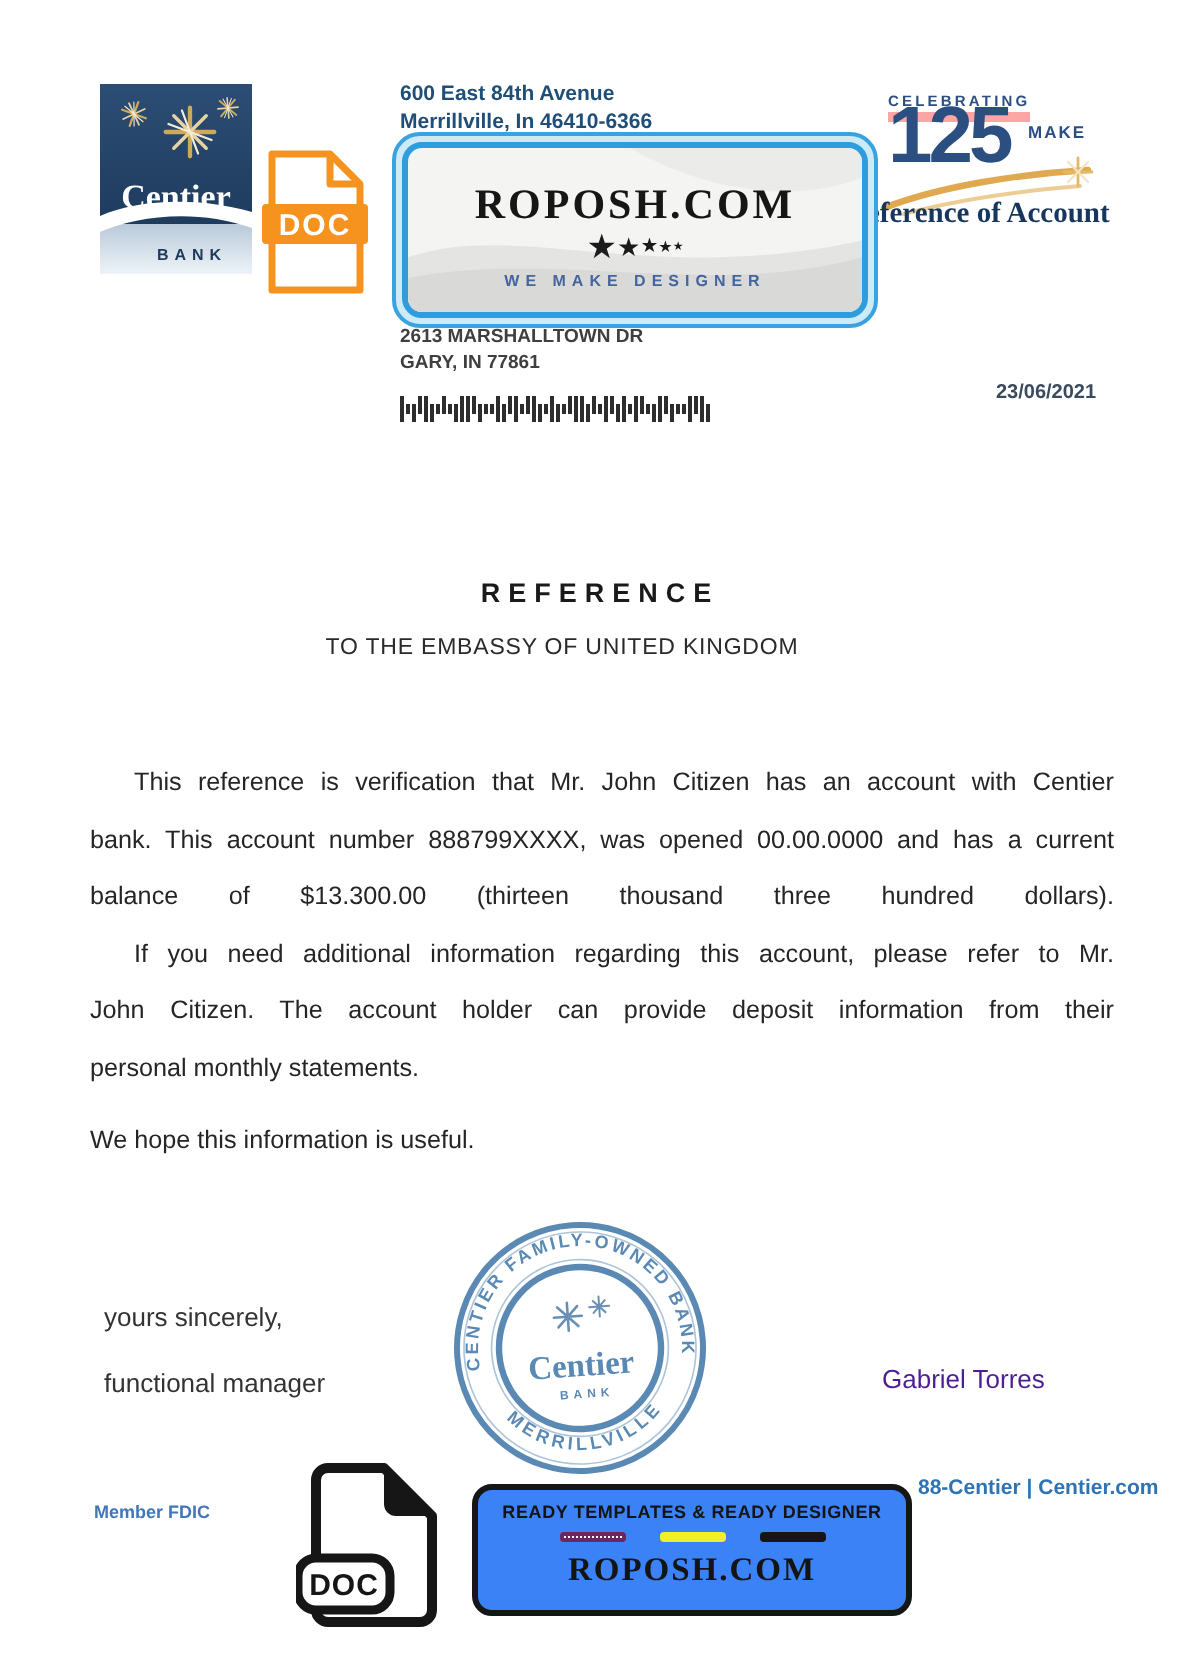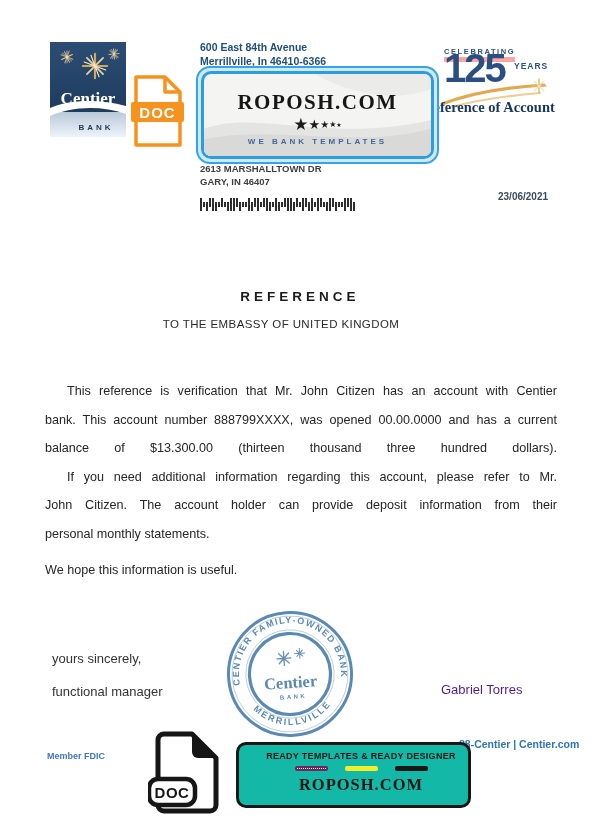--- a/index.html
+++ b/index.html
@@ -55,21 +55,21 @@
   .sign-off{left:52px;top:651px;font-size:13px;color:#333;}
   .signer-role{left:52px;top:684px;font-size:13px;color:#333;}
   .signer-name{left:413px;top:682px;font-size:13px;color:#4c1d95;margin-left:28px;}
   .seal{left:225px;top:609px;width:130px;height:130px;z-index:3;opacity:0.92;}
 
   
   .member-fdic{left:47px;top:751px;font-size:9px;font-weight:bold;color:#4177b8;}
   .doc-icon-top{left:129px;top:74px;z-index:2;}
   .doc-icon-bottom{left:148px;top:731px;z-index:4;}
   .banner-bottom{left:236px;top:742px;width:214px;height:54px;z-index:5;border:3px solid #161616;border-radius:10px;
-    background:#14b8a6;text-align:center;padding-top:6px;box-sizing:content-box;padding-left:15px;}
+    background:#3b82f6;text-align:center;padding-top:6px;box-sizing:content-box;}
   .banner-bottom .title{font-size:9px;font-weight:900;letter-spacing:0.3px;color:#141414;}
   .banner-bottom .dashes{margin-top:5px;height:5px;display:flex;justify-content:center;gap:17px;}
   .banner-bottom .dash{width:33px;height:5px;border-radius:2px;position:relative;}
   .banner-bottom .dash.purple{background:#70255f;}
   .banner-bottom .dash.purple::after{content:"";position:absolute;left:2px;right:2px;top:2px;border-top:1px dotted #fff;}
   .banner-bottom .dash.yellow{background:#f2ee2a;}
   .banner-bottom .dash.black{background:#161616;}
   .banner-bottom .site{margin-top:4px;font-family:"Liberation Serif",serif;font-weight:bold;font-size:16.5px;letter-spacing:1px;color:#141414;}
   .bank-contact{left:459px;top:738px;font-size:10.5px;font-weight:bold;color:#2e74b5;z-index:2;}
 </style>
@@ -112,21 +112,21 @@
   </svg>
 
   <div class="abs bank-address">
     <div>600 East 84th Avenue</div>
     <div>Merrillville, In 46410-6366</div>
   </div>
 
   <div class="abs anniv">
     <span class="celebrating">CELEBRATING</span>
     <span class="num">125</span>
-    <span class="years">YEARS</span>
+    <span class="years">MAKE</span>
     <svg class="abs" style="left:-4px;top:38px;" width="112" height="30" viewBox="0 0 112 30">
       <path d="M2,26 C30,15 70,9 104,7" stroke="#e0a94f" stroke-width="3.2" fill="none" stroke-linecap="round"></path>
       <path d="M12,29 C42,21 76,17 100,15" stroke="#eccd95" stroke-width="2" fill="none" stroke-linecap="round"></path>
       <g transform="translate(99,8)" stroke-linecap="round">
         <path d="M0,-7 L0,7 M-7,0 L7,0" stroke="#e5b869" stroke-width="1.4"></path>
         <path d="M-5,-5 L5,5 M-5,5 L5,-5" stroke="#f3e3c0" stroke-width="1.1"></path>
       </g>
     </svg>
   </div>
 
@@ -134,28 +134,28 @@
 
   <div class="abs banner-top">
     <div class="banner-top-inner">
       <svg class="waves" viewBox="0 0 225 78" preserveAspectRatio="none">
         <path d="M110,0 C150,22 195,26 225,14 L225,0 Z" fill="#ebebe9"></path>
         <path d="M0,52 C55,34 120,66 225,44 L225,78 L0,78 Z" fill="#e4e4e2"></path>
         <path d="M0,62 C70,48 150,72 225,52 L225,78 L0,78 Z" fill="#d9d9d7"></path>
       </svg>
       <div class="site">ROPOSH.COM</div>
       <div class="stars"><span class="s0">★</span><span class="s1">★</span><span class="s2">★</span><span class="s3">★</span><span class="s4">★</span></div>
-      <div class="tagline">WE BANK TEMPLATES</div>
+      <div class="tagline">WE MAKE DESIGNER</div>
     </div>
   </div>
 
   <div class="abs recipient">
     <div>JOHN CITIZEN</div>
     <div>2613 MARSHALLTOWN DR</div>
-    <div>GARY, IN 46407</div>
+    <div>GARY, IN 77861</div>
   </div>
 
   <div class="abs barcode" id="barcode"><span class="f"></span><span class="t"></span><span class="d"></span><span class="a"></span><span class="f"></span><span class="d"></span><span class="t"></span><span class="a"></span><span class="t"></span><span class="d"></span><span class="f"></span><span class="f"></span><span class="a"></span><span class="d"></span><span class="t"></span><span class="t"></span><span class="f"></span><span class="d"></span><span class="a"></span><span class="f"></span><span class="t"></span><span class="a"></span><span class="f"></span><span class="d"></span><span class="t"></span><span class="f"></span><span class="d"></span><span class="t"></span><span class="a"></span><span class="f"></span><span class="f"></span><span class="d"></span><span class="a"></span><span class="t"></span><span class="f"></span><span class="a"></span><span class="d"></span><span class="f"></span><span class="t"></span><span class="f"></span><span class="a"></span><span class="t"></span><span class="d"></span><span class="f"></span><span class="a"></span><span class="d"></span><span class="t"></span><span class="t"></span><span class="f"></span><span class="a"></span><span class="f"></span><span class="d"></span></div>
 
   <div class="abs letter-date">23/06/2021</div>
 
   <div class="abs heading">REFERENCE</div>
   <div class="abs subheading">TO THE EMBASSY OF UNITED KINGDOM</div>
 
   <div class="abs body-text">

